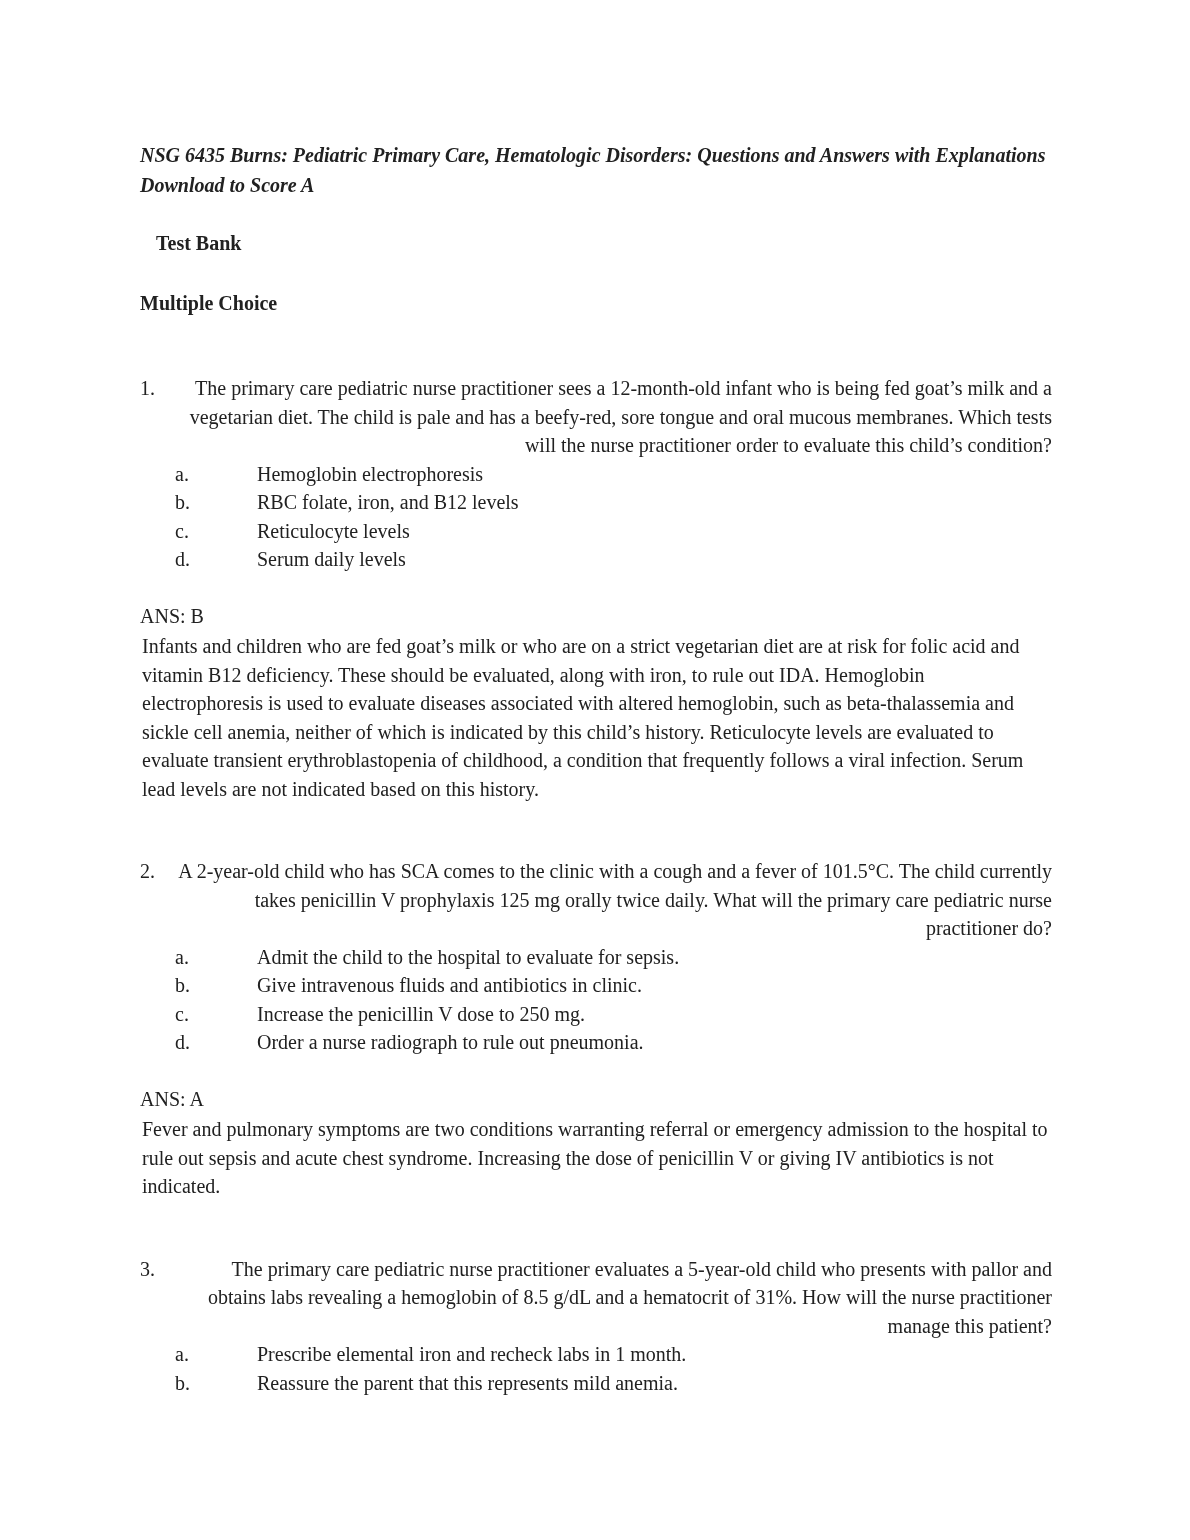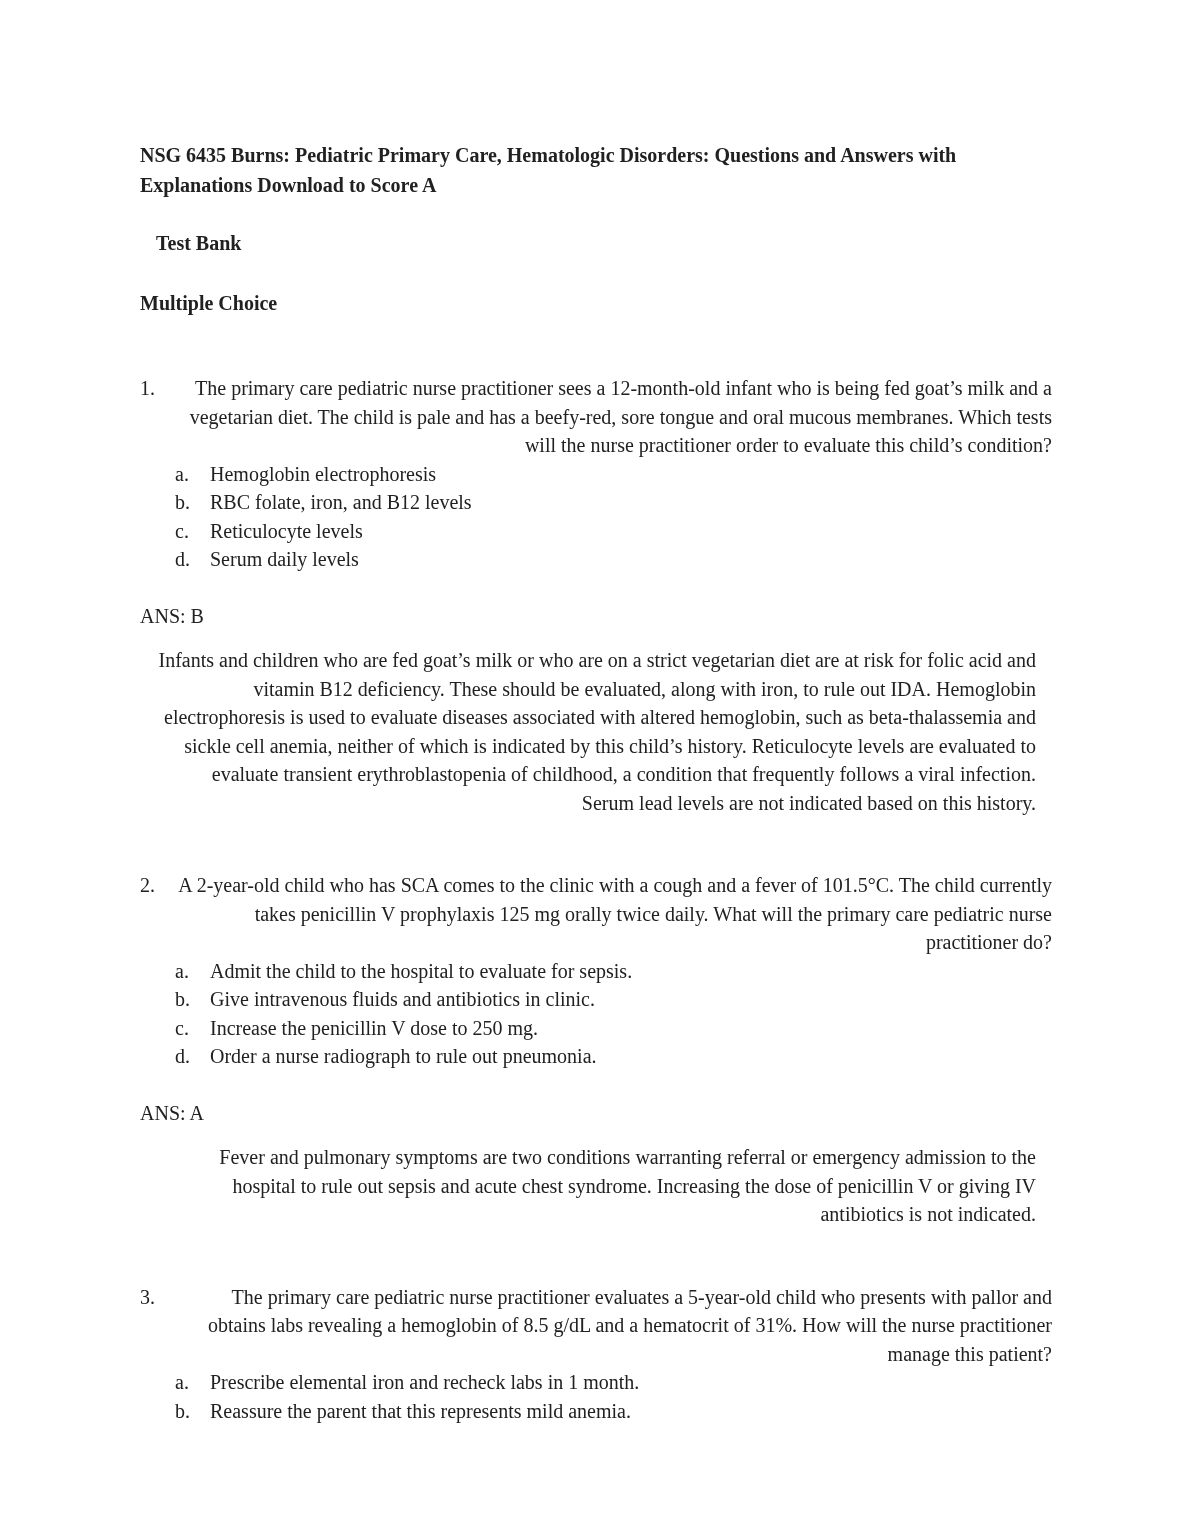--- a/index.html
+++ b/index.html
@@ -21,20 +21,21 @@
     left: 140px;
     top: 140px;
     width: 912px;
     font-size: 20px;
     line-height: 28.5px;
   }
   .doc-title {
     font-weight: 700;
     line-height: 30px;
     margin: 0 0 28px 0;
+    font-style: italic;
   }
   .doc-subtitle {
     font-weight: 700;
     line-height: 30px;
     margin: 0 0 30px 16px;
   }
   .doc-section {
     font-weight: 700;
     line-height: 30px;
     margin: 0 0 56px 0;
@@ -67,32 +68,32 @@
   ol.options > li.option {
     display: flex;
     align-items: flex-start;
   }
   .opt-letter {
     flex: 0 0 35px;
     width: 35px;
   }
   .opt-text {
     flex: 1 1 auto;
+    margin-left: 47px;
   }
   .answer-block {
     margin-top: 28px;
   }
   .ans-prefix {
     display: inline-block;
     min-width: 37px;
     text-align: center;
   }
   .explanation {
-    margin: 16px;
-    text-align: right;
+    margin: 2px;
   }
 </style>
 </head>
 <body>
 
 <div class="page">
   <div class="content">
     <div class="doc-title">NSG 6435 Burns: Pediatric Primary Care, Hematologic Disorders: Questions and Answers with Explanations Download to Score A</div>
     <div class="doc-subtitle">Test Bank</div>
     <div class="doc-section">Multiple Choice</div>

